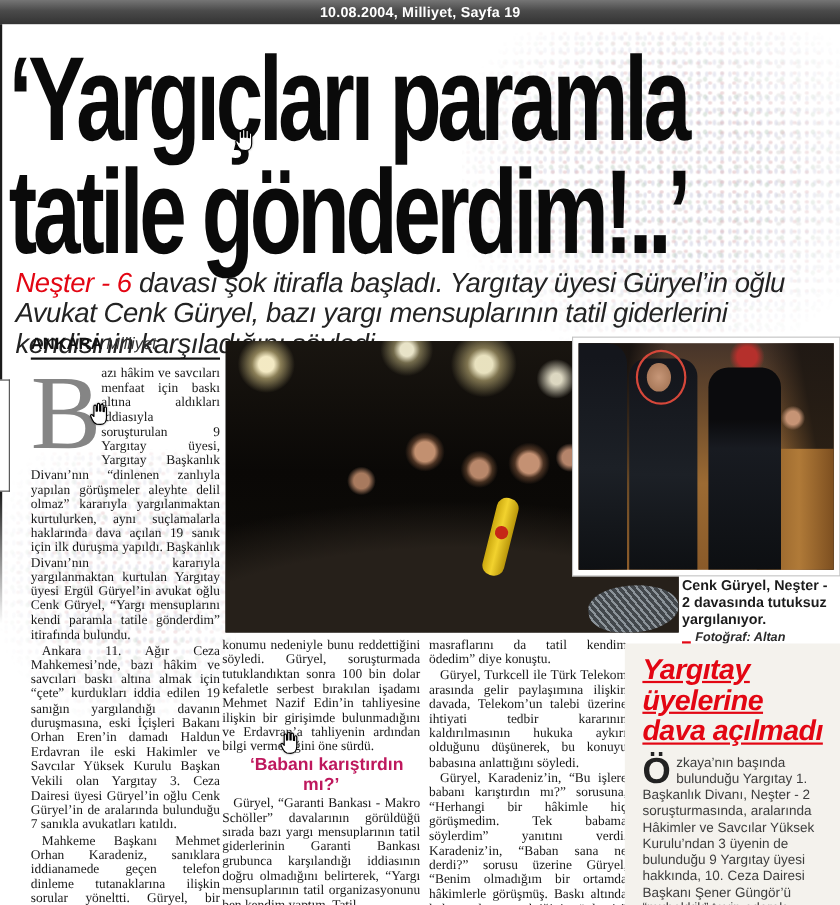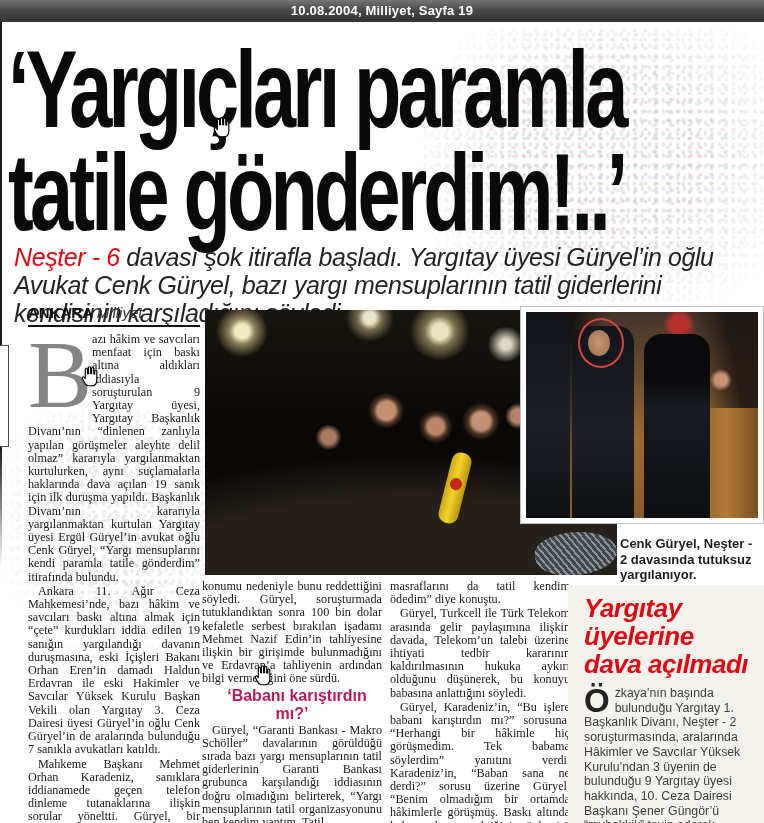--- a/index.html
+++ b/index.html
@@ -89,30 +89,30 @@
   .fig.f2{left:46px;width:62px;border-radius:16px 16px 0 0;top:14px;}
   .fig.f3{left:118px;width:66px;border-radius:18px 18px 0 0;top:22px;
           background:linear-gradient(180deg,#0b0b0d 0 26%,#181b21 40%,#0d0f12 100%);}
   .bench{position:absolute;right:0;top:96px;width:70px;bottom:0;
          background:linear-gradient(90deg,#8a5a26,#b07a38 55%,#7d4f20);}
   .red-circle{position:absolute;left:52px;top:6px;width:42px;height:46px;border-radius:50%;
               border:2.5px solid #d5473a;}
   .inset-face{position:absolute;left:62px;top:18px;width:22px;height:26px;border-radius:50%;
               background:radial-gradient(#c79778,#9c6d4e);}
   
-  .caption{position:absolute;left:620px;top:536px;width:142px;
+  .caption{position:absolute;left:620px;top:524px;width:142px;
            font:bold 13px/15.5px "Liberation Sans",sans-serif;color:#1c1c1c;}
   .credit{margin-top:2px;font:italic bold 11.5px/14px "Liberation Sans",sans-serif;color:#2a2a2a;
           display:flex;align-items:center;gap:4px;}
   .credit .sq{width:8px;height:8px;background:#e30613;flex:0 0 auto;}
   
   .side-box{position:absolute;left:568px;top:585px;width:196px;height:238px;background:#f4f2ed;
             box-sizing:border-box;padding:9px 8px 6px 16px;}
   .side-title{font:italic bold 26px/28px "Liberation Sans",sans-serif;color:#e30613;
-              letter-spacing:-.5px;margin:0 0 8px 0;}
+              letter-spacing:-.5px;margin:0 0 8px 0;text-decoration:underline;}
   .side-body{font:12.3px/14.7px "Liberation Sans",sans-serif;color:#3d3d3d;text-align:left;}
   .dropcap-o{float:left;font:bold 33px/28px "Liberation Sans",sans-serif;color:#222;
              margin:1px 5px 0 0;}
   
   .hand{position:absolute;width:21px;height:23px;z-index:20;filter:drop-shadow(0 0 1px rgba(0,0,0,.4));}
   .hand svg{width:100%;height:100%;}
 </style>
 </head>
 <body>
 

